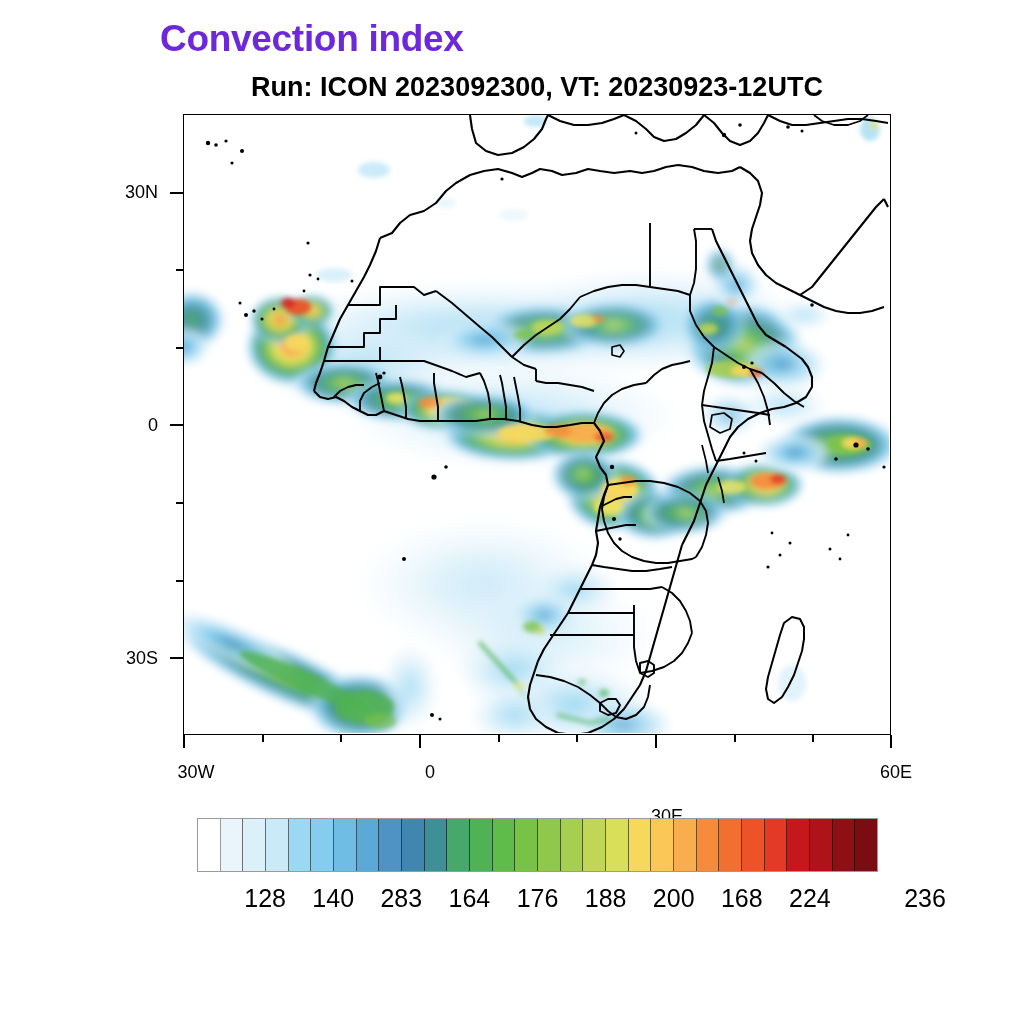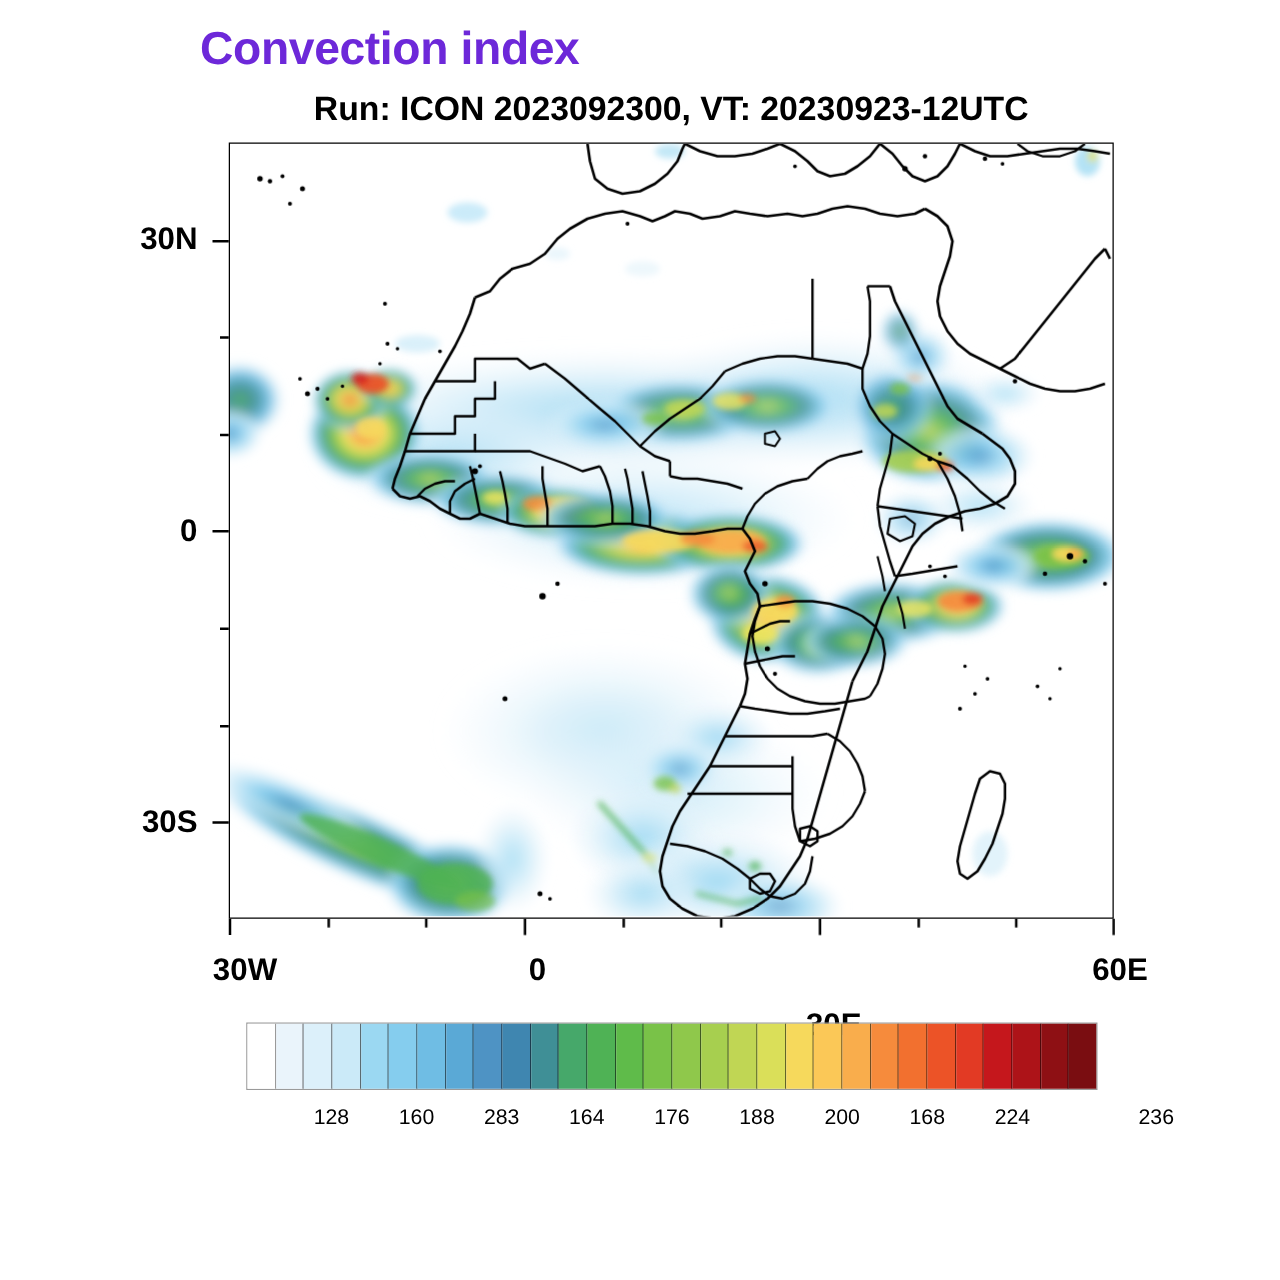--- a/index.html
+++ b/index.html
@@ -56,22 +56,22 @@
   
   .tick {
     position: absolute;
     background: #000000;
   }
   .tick.x { width: 1.5px; }
   .tick.y { height: 1.5px; }
 
   .axlabel {
     position: absolute;
-    font-size: 25px;
-    font-weight: bold;
+    font-size: 18px;
+    font-weight: normal;
     color: #000000;
     white-space: nowrap;
   }
   .axlabel.x { top: 762px; transform: translateX(-50%); }
   .axlabel.y { right: 0; transform: translateY(-50%); text-align: right; }
 
   
   #cbar-wrap {
     position: absolute;
     left: 197px;
@@ -92,21 +92,21 @@
     flex: 1 1 0;
     height: 100%;
     border-right: 1px solid rgba(0,0,0,0.55);
     box-sizing: border-box;
   }
   #cbar .cell:last-child { border-right: none; }
   #cbar .cell.first { border-right-color: #9a9a9a; }
 
   .cblabel {
     position: absolute;
-    font-size: 17px;
+    font-size: 25px;
     color: #000000;
     white-space: nowrap;
     transform: translateX(-50%);
     top: 884px;
   }
 </style>
 </head>
 <body>
 
 <div id="page">
@@ -623,21 +623,21 @@
         <div class="cell" style="background: rgb(236, 83, 39);"></div>
         <div class="cell" style="background: rgb(226, 58, 36);"></div>
         <div class="cell" style="background: rgb(197, 23, 28);"></div>
         <div class="cell" style="background: rgb(173, 19, 24);"></div>
         <div class="cell" style="background: rgb(142, 16, 20);"></div>
         <div class="cell" style="background: rgb(122, 13, 17);"></div>
       </div>
   </div>
   <div id="cbar-labels">
       <div class="cblabel" style="left: 265.1px;">128</div>
-      <div class="cblabel" style="left: 333.2px;">160</div>
+      <div class="cblabel" style="left: 333.2px;">140</div>
       <div class="cblabel" style="left: 401.3px;">283</div>
       <div class="cblabel" style="left: 469.4px;">164</div>
       <div class="cblabel" style="left: 537.5px;">176</div>
       <div class="cblabel" style="left: 605.6px;">188</div>
       <div class="cblabel" style="left: 673.7px;">200</div>
       <div class="cblabel" style="left: 741.8px;">168</div>
       <div class="cblabel" style="left: 809.9px;">224</div>
       <div class="cblabel" style="left: 878px; margin-left: 47px;">236</div>
     </div>
 

